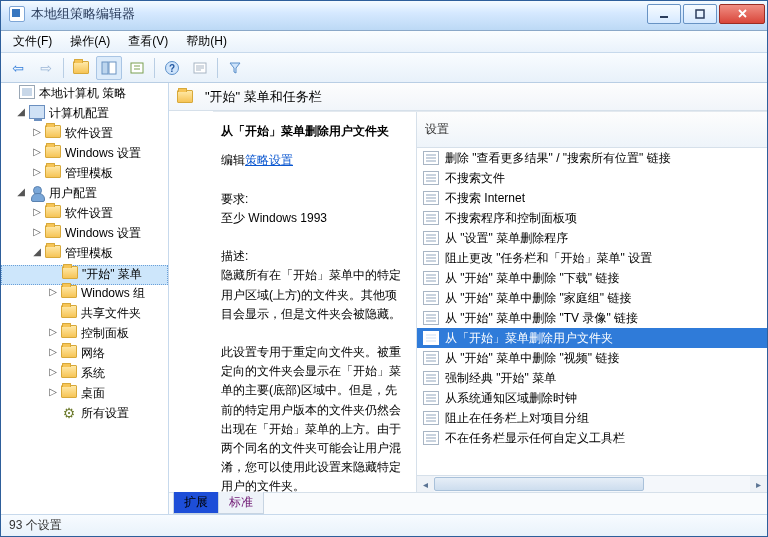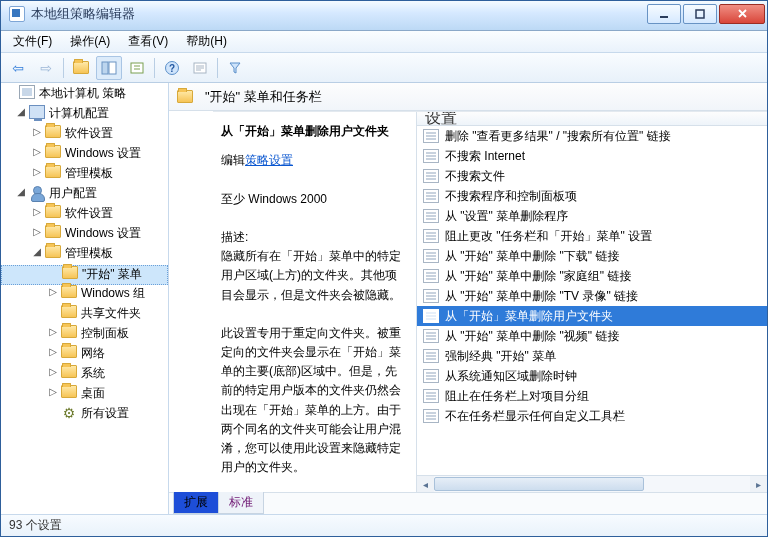--- a/index.html
+++ b/index.html
@@ -33,21 +33,21 @@
 .icon-user::after{content:"";position:absolute;left:2px;top:8px;width:12px;height:7px;border-radius:6px 6px 2px 2px;background:#7aa7d8;border:1px solid #5a82b0;}
 .icon-gear{width:16px;height:16px;margin-right:4px;display:flex;align-items:center;justify-content:center;color:#6d7b2e;font-size:14px;}
 .tree-row.sel { background: #cde6fb; border: 1px dotted #6aa0d8; }
 .main { flex: 1; display: flex; flex-direction: column; overflow: hidden; }
 .path { height: 28px; background: linear-gradient(#fdfdfd,#f1f5fa); border-bottom: 1px solid #d6e0ea; display:flex; align-items:center; padding:0 8px; gap:8px; }
 .body { flex:1; display:flex; overflow:hidden; border-top:1px solid #e3e9ef;margin-left:44px;}
 .desc { width: 204px; border-right: 1px solid #d6e0ea; padding: 10px 8px; overflow-y:auto; line-height:1.6;}
 .desc-title{font-weight:bold;margin-bottom:10px;}
 .desc a{color:#0b57d0;text-decoration:underline;}
 .list { flex:1; display:flex; flex-direction:column; overflow:hidden;}
-.list-header{height:14px;background:linear-gradient(#fdfdfd,#eef4fa);border-bottom:1px solid #d6e0ea;display:flex;align-items:center;padding:0 8px;font-size:16px;color:#333;}
+.list-header{height:36px;background:linear-gradient(#fdfdfd,#eef4fa);border-bottom:1px solid #d6e0ea;display:flex;align-items:center;padding:0 8px;font-size:12px;color:#333;}
 .list-body{flex:1;overflow:auto;}
 .li-row{display:flex;align-items:center;height:20px;padding:0 6px;gap:6px;white-space:nowrap;}
 .li-row.sel{background:#2f7bd9;color:#fff;}
 .icon-policy{width:16px;height:14px;border:1px solid #a8b5c4;background:#fff;position:relative;flex-shrink:0;}
 .icon-policy::after{content:"";position:absolute;left:2px;top:2px;right:2px;height:2px;background:#c8d2de;box-shadow:0 3px 0 #c8d2de,0 6px 0 #c8d2de;}
 .li-row.sel .icon-policy{border-color:#fff;}
 .li-row.sel .icon-policy::after{background:#e6effa;box-shadow:0 3px 0 #e6effa,0 6px 0 #e6effa;}
 .hscroll{height:17px;background:#eef2f7;border-top:1px solid #d6e0ea;position:relative;}
 .hscroll .track{position:absolute;left:17px;right:17px;top:0;bottom:0;background:#f4f7fb;}
 .hscroll .thumb{position:absolute;left:17px;top:1px;bottom:1px;width:60%;background:linear-gradient(#e6eef7,#cdddee);border:1px solid #a9c1da;border-radius:2px;}
@@ -231,41 +231,42 @@
     <div class="main">
       <div class="path">
         <span class="icon-folder"></span>
         <span style="font-size:13px">"开始" 菜单和任务栏</span>
       </div>
       <div class="body">
         <div class="desc">
           <div class="desc-title">从「开始」菜单删除用户文件夹</div>
           <div><span>编辑</span><a href="#">策略设置</a></div>
           <br>
-          <div>至少 Windows 2000</div>
+          <div>要求:</div>
+          <div>至少 Windows 1993</div>
           <br>
           <div>描述:</div>
           <div>隐藏所有在「开始」菜单中的特定用户区域(上方)的文件夹。其他项目会显示，但是文件夹会被隐藏。</div>
           <br>
           <div>此设置专用于重定向文件夹。被重定向的文件夹会显示在「开始」菜单的主要(底部)区域中。但是，先前的特定用户版本的文件夹仍然会出现在「开始」菜单的上方。由于两个同名的文件夹可能会让用户混淆，您可以使用此设置来隐藏特定用户的文件夹。</div>
         </div>
         <div class="list">
           <div class="list-header">设置</div>
           <div class="list-body" id="list-body">
               <div class="li-row">
                 <span class="icon-policy"></span>
                 <span>删除 "查看更多结果" / "搜索所有位置" 链接</span>
               </div>
               <div class="li-row">
                 <span class="icon-policy"></span>
+                <span>不搜索文件</span>
+              </div>
+              <div class="li-row">
+                <span class="icon-policy"></span>
                 <span>不搜索 Internet</span>
-              </div>
-              <div class="li-row">
-                <span class="icon-policy"></span>
-                <span>不搜索文件</span>
               </div>
               <div class="li-row">
                 <span class="icon-policy"></span>
                 <span>不搜索程序和控制面板项</span>
               </div>
               <div class="li-row">
                 <span class="icon-policy"></span>
                 <span>从 "设置" 菜单删除程序</span>
               </div>
               <div class="li-row">

